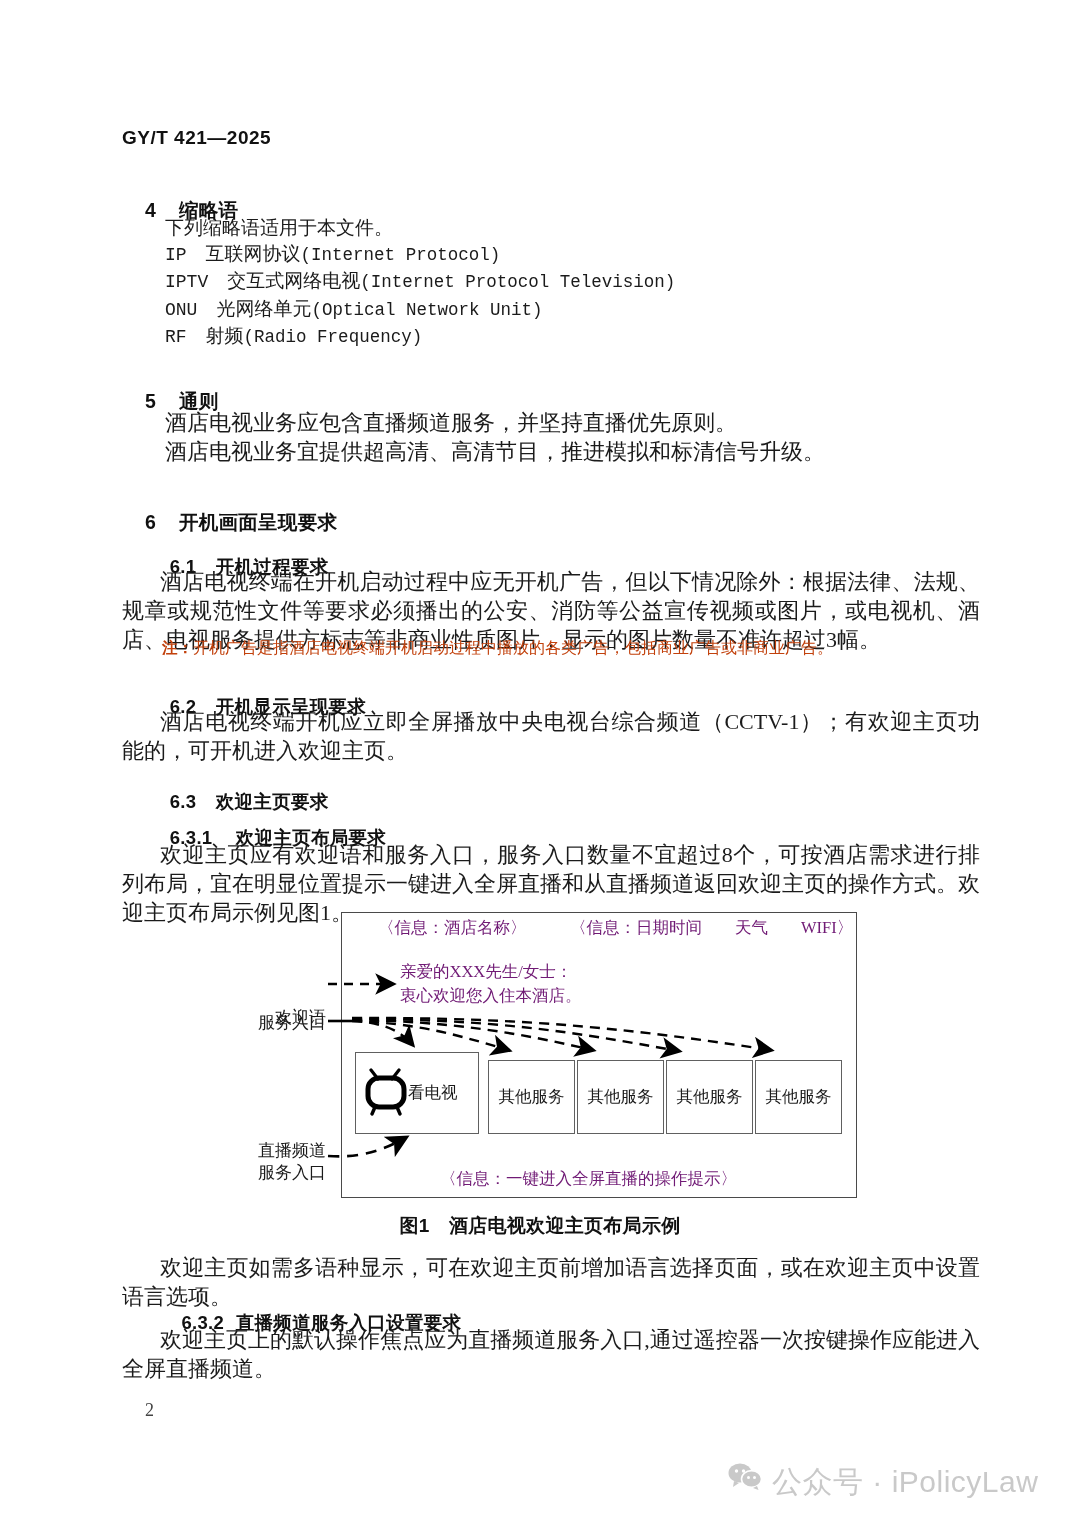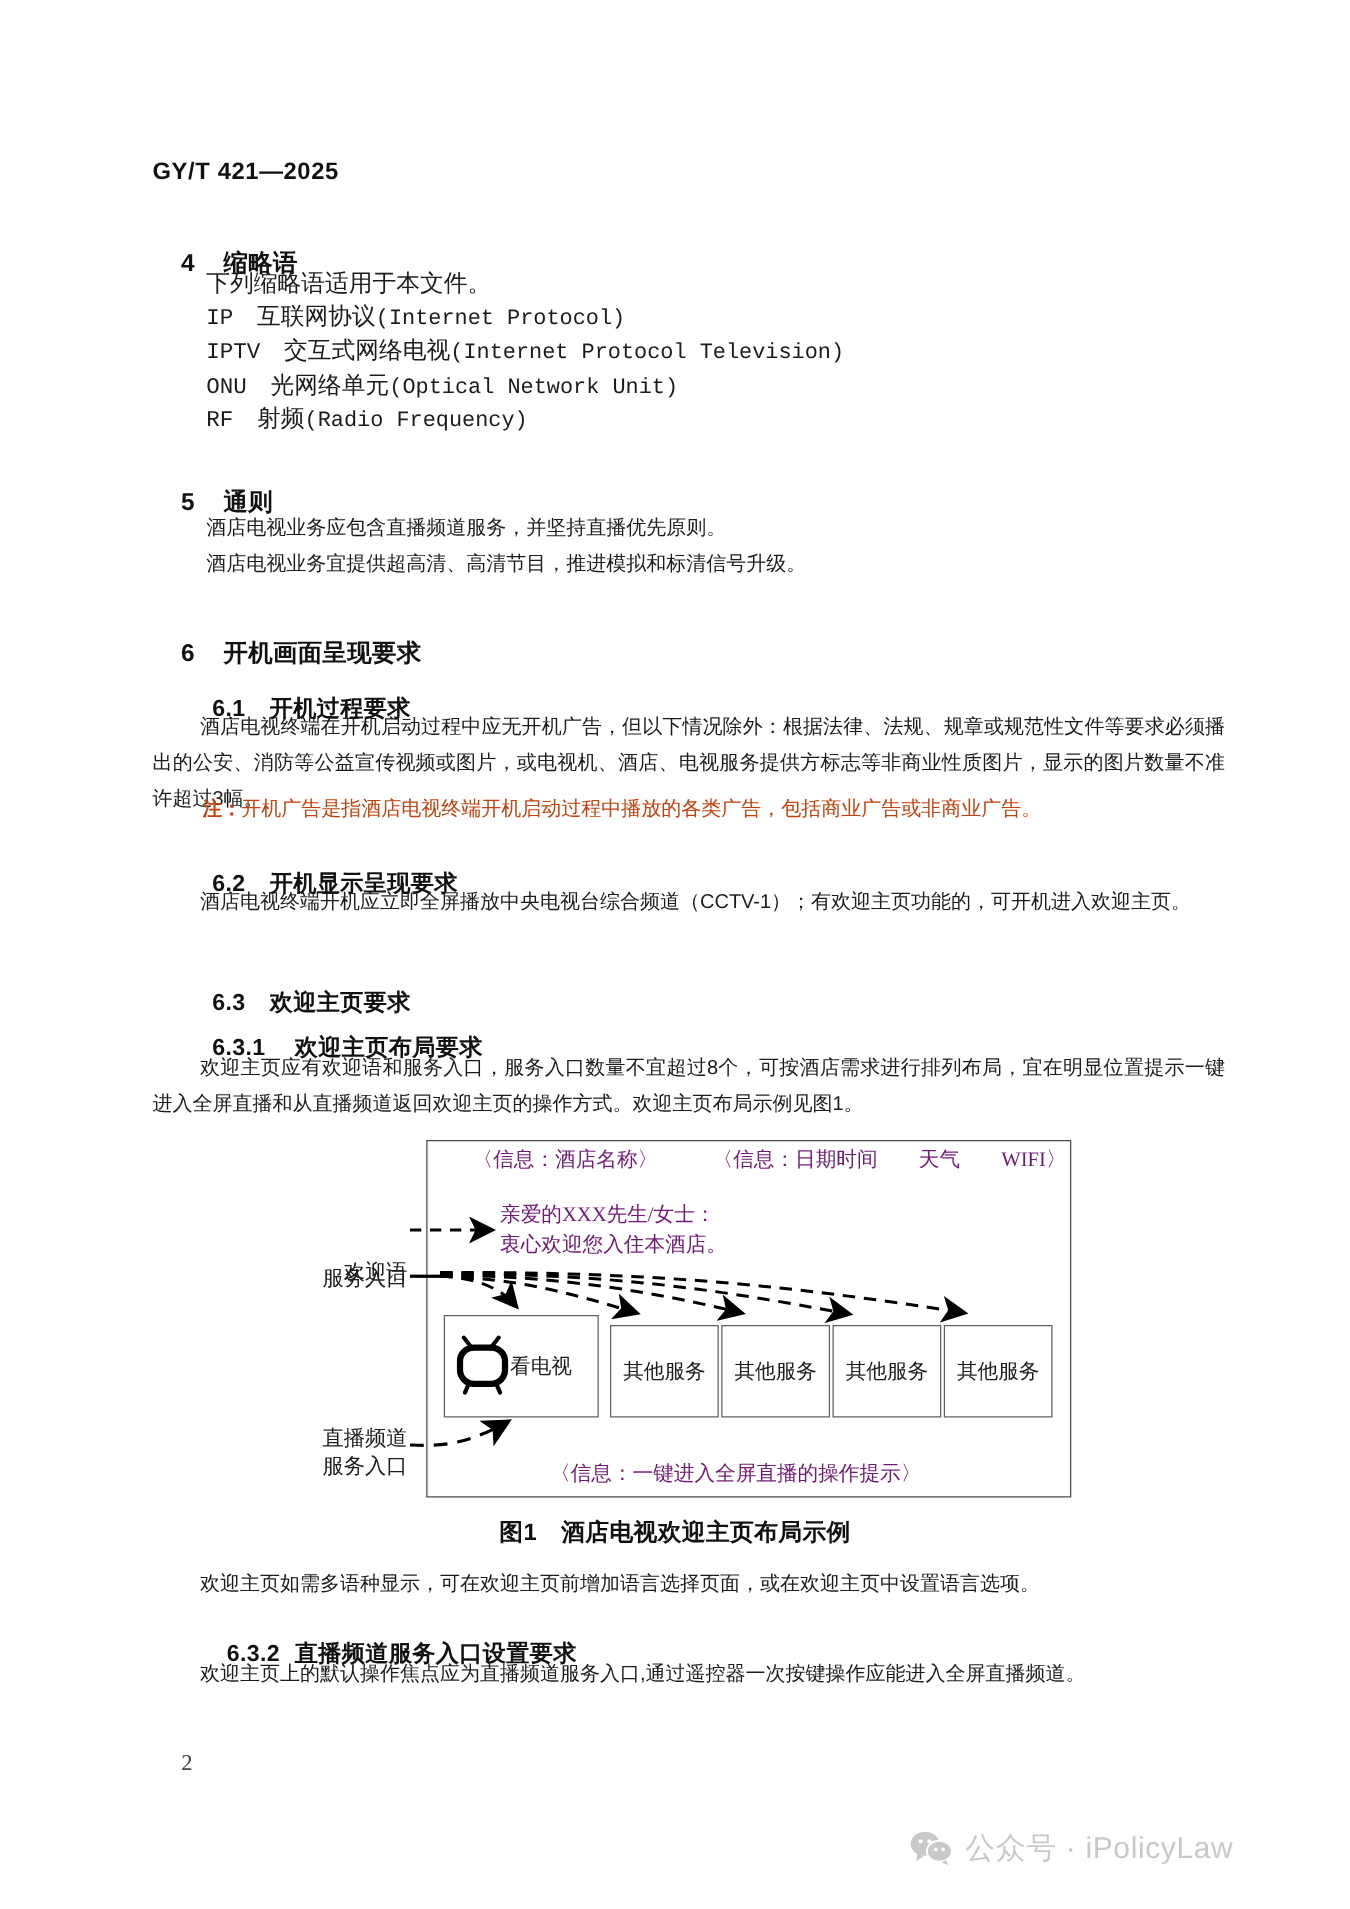--- a/index.html
+++ b/index.html
@@ -57,22 +57,22 @@
     color: #111;
     white-space: pre;
     letter-spacing: 0.3px;
   }
   .h2 .num { display: inline-block; min-width: 46px; margin-left: 26px; }
   .h3 .num { display: inline-block; min-width: 66px; }
 
   
   .para {
     position: absolute;
-    font-family: Liberation Sans, sans-serif;
-    font-size: 16px;
+    font-family: Liberation Serif, serif;
+    font-size: 22px;
     line-height: 29px;
     color: #1b1b1b;
     text-align: justify;
     white-space: normal;
   }
   .para.indent { text-indent: 38px; }
 
   .abbr-list {
     position: absolute;
     font-family: "Liberation Serif", "DejaVu Serif", serif;
@@ -209,25 +209,25 @@
     font-size: 18px;
     color: #444;
   }
 
   
   .watermark {
     position: absolute;
     left: 728px;
     top: 1462px;
     display: flex;
-    align-items: center;
+    align-items: flex-start;
     gap: 10px;
     color: #c9c9c9;
     font-family: "Liberation Sans", "DejaVu Sans", sans-serif;
-    font-size: 24px;
+    font-size: 30px;
     letter-spacing: 0.5px;
     white-space: pre;
   }
   .wechat-icon { width: 34px; height: 28px; flex: 0 0 auto; }
 </style>
 </head>
 <body>
 
 <div class="page">
 

